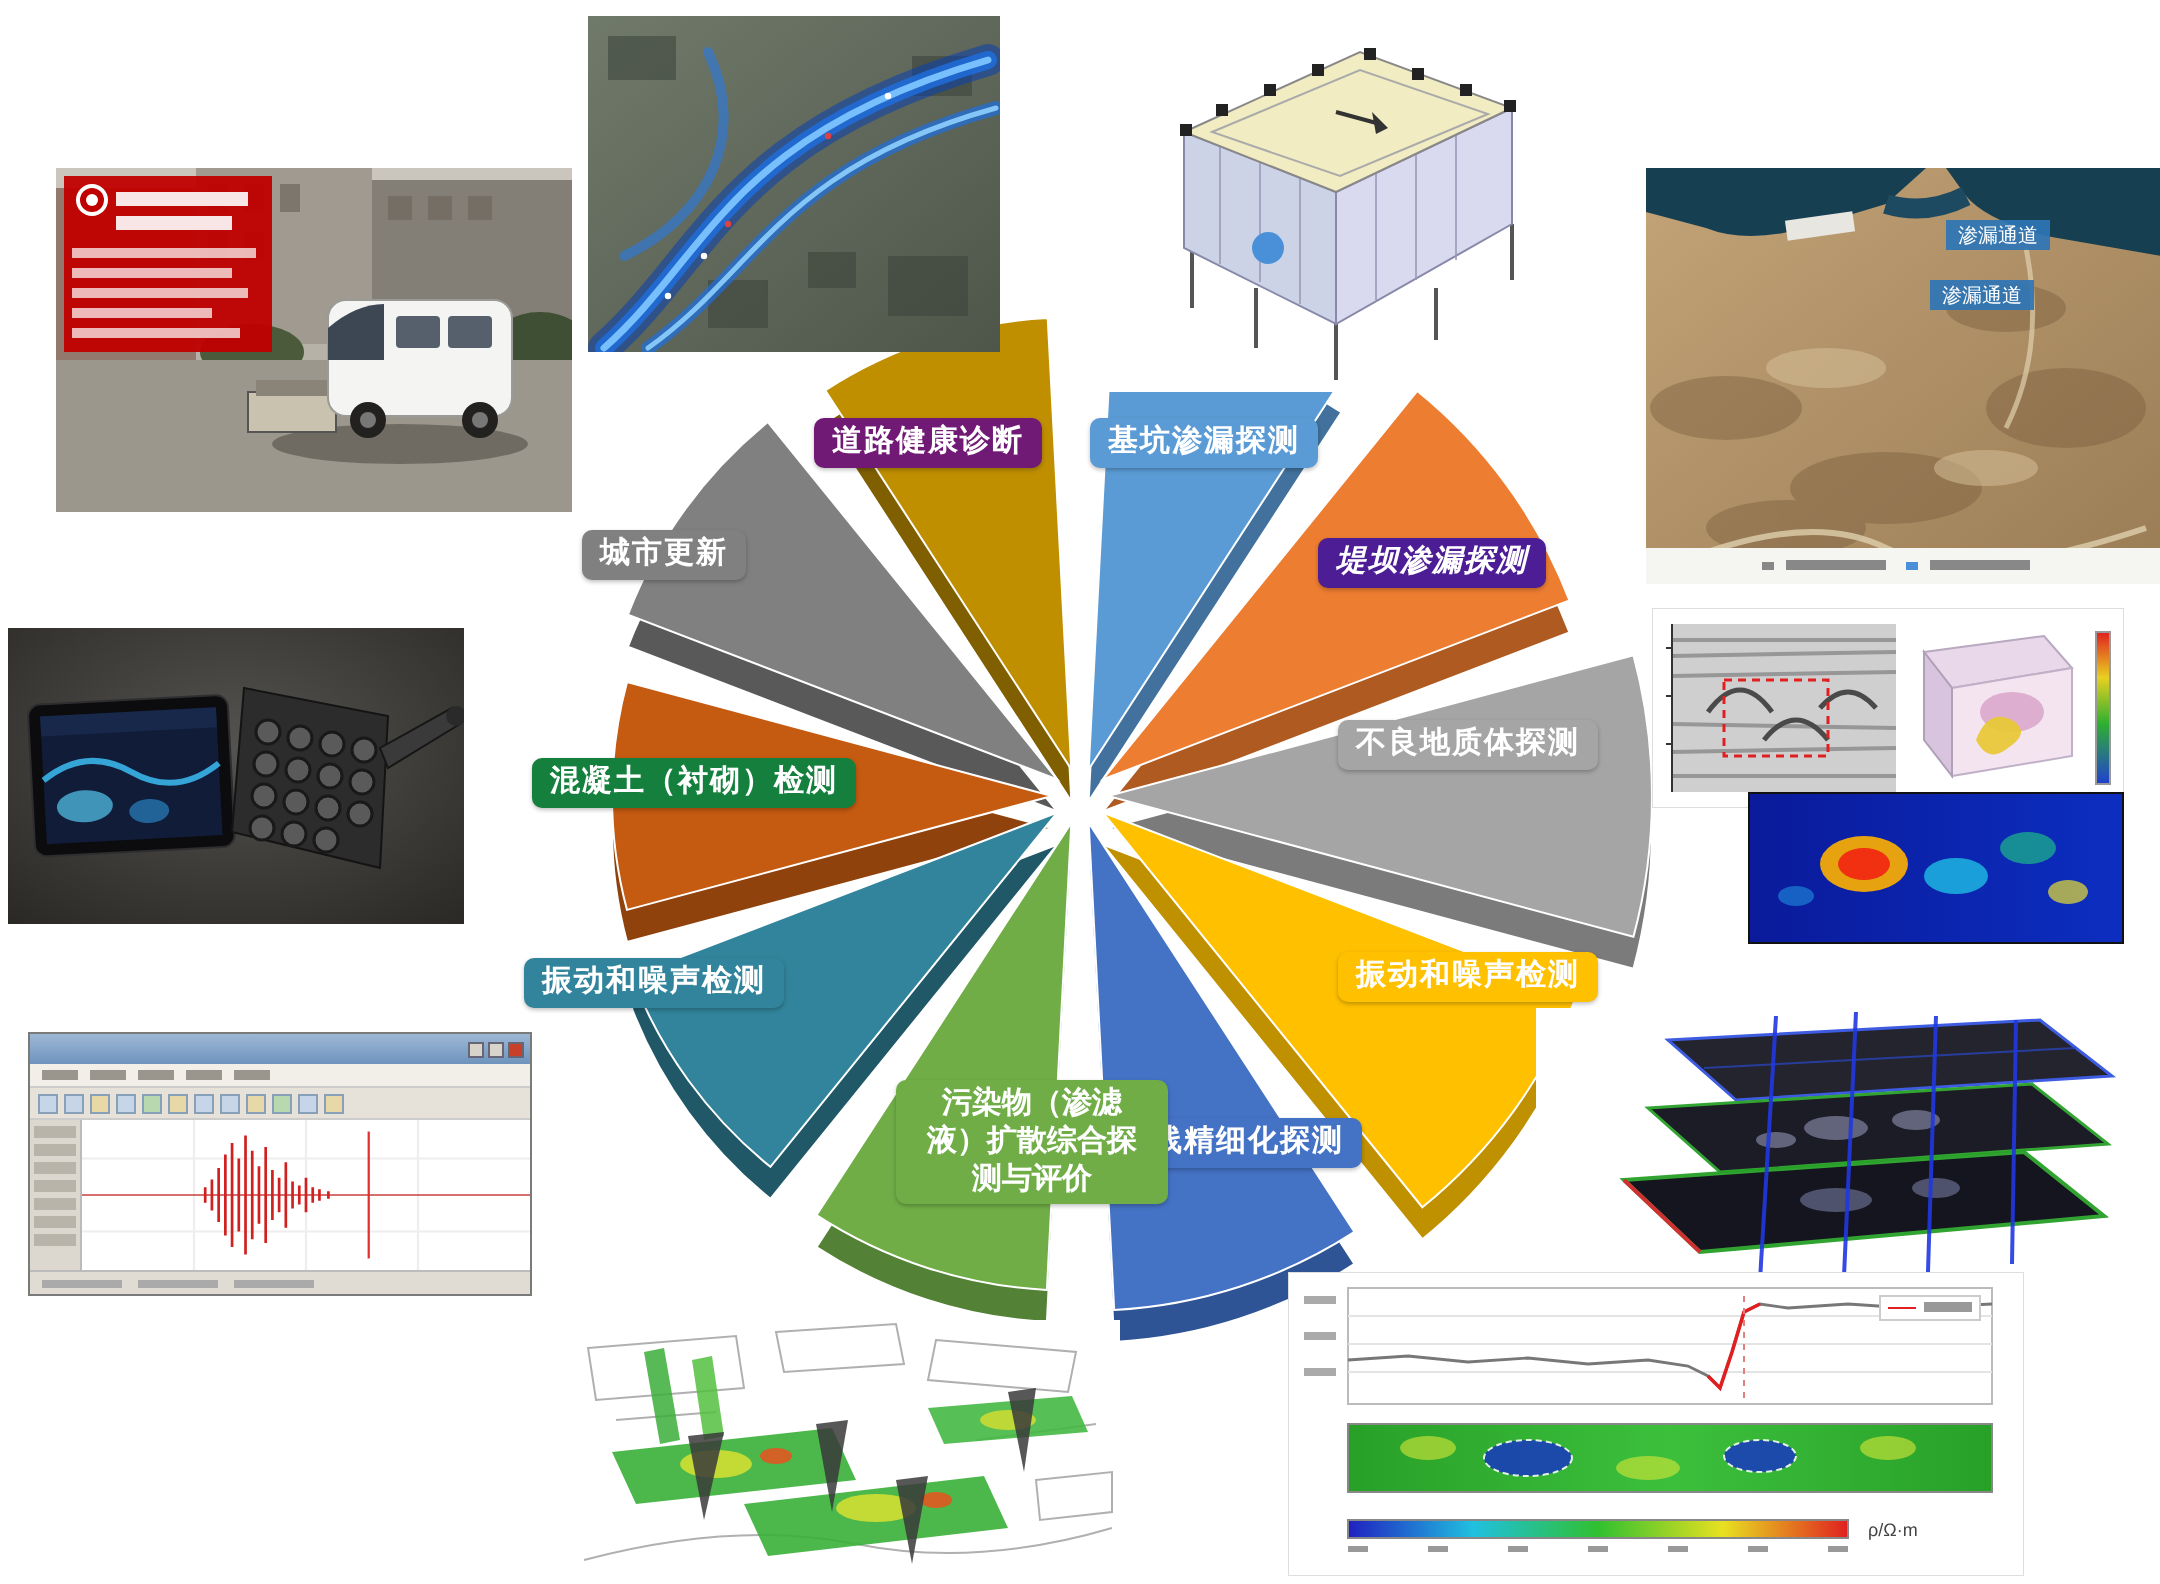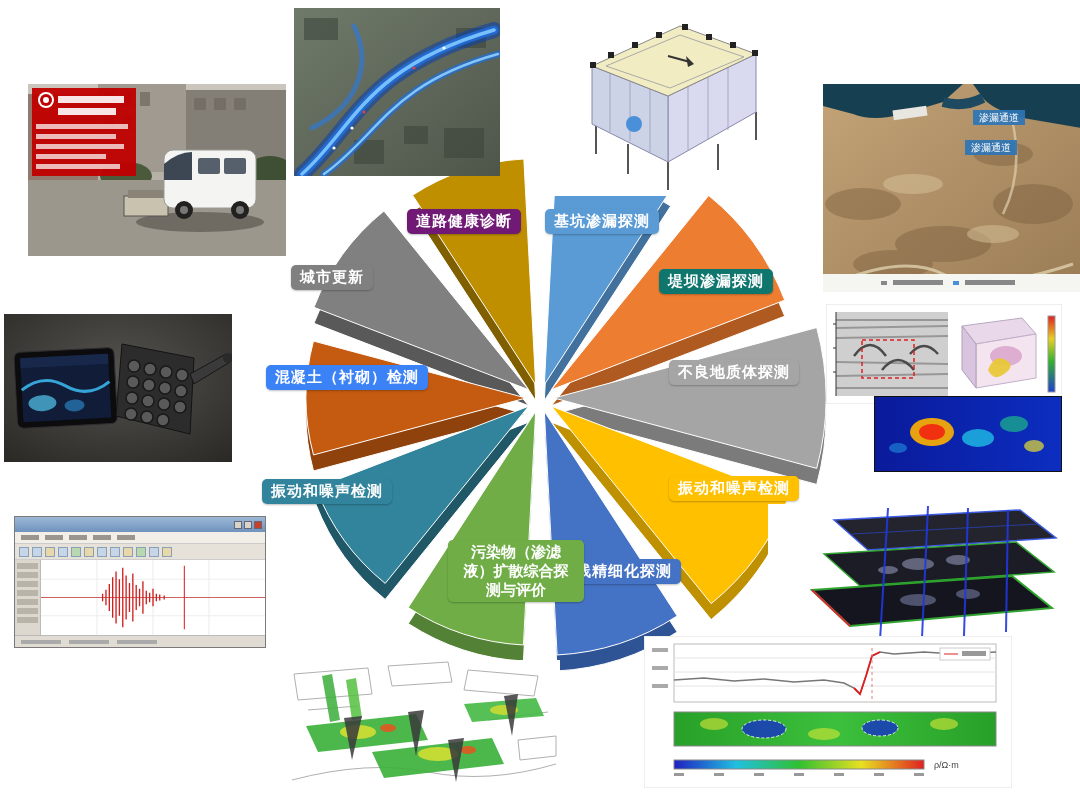--- a/index.html
+++ b/index.html
@@ -83,27 +83,27 @@
       <path d="M 551.3262379212492 406.22899353209465 L 788.4556662515384 497.2544527166009 A 254 254 0 0 1 711.1736172479079 603.6240677421653 Z" fill="#FFC000" stroke="#ffffff" stroke-width="1"></path>
       <path d="M 544.3262379212492 411.31479122813215 L 677.2181624649158 615.9504098068156 A 244 244 0 0 1 557.0962112445276 654.9803977082481 Z" fill="#4472C4" stroke="#ffffff" stroke-width="1"></path>
       <path d="M 535.6737620787508 411.31479122813215 L 523.4271483179019 644.9941023607024 A 234 234 0 0 1 408.22822788523445 607.5637041273613 Z" fill="#70AD47" stroke="#ffffff" stroke-width="1"></path>
       <path d="M 528.6737620787508 406.22899353209465 L 385.18871291938785 583.4182727442841 A 228 228 0 0 1 315.8174248373888 487.9368860284231 Z" fill="#31849B" stroke="#ffffff" stroke-width="1"></path>
       <path d="M 526 398 L 313.49631821640503 454.9401899225546 A 220 220 0 0 1 313.4963182164049 341.05981007744555 Z" fill="#C55A11" stroke="#ffffff" stroke-width="1"></path>
       <path d="M 528.6737620787508 389.77100646790535 L 313.9502639843944 307.34637807248623 A 230 230 0 0 1 383.9300721372882 211.02743533280199 Z" fill="#808080" stroke="#ffffff" stroke-width="1"></path>
       <path d="M 535.6737620787508 384.68520877186785 L 412.5853401653547 195.14566041620202 A 226 226 0 0 1 523.8458359678453 158.99493391733415 Z" fill="#BF8F00" stroke="#ffffff" stroke-width="1"></path>
     </svg>
 
   <div class="pie-label" id="plab-0" style="background: rgb(91, 155, 213);">基坑渗漏探测</div>
-  <div class="pie-label" id="plab-1" style="background: #0f766e;">堤坝渗漏探测</div>
+  <div class="pie-label" id="plab-1" style="background: #4c1d95; font-style: italic;">堤坝渗漏探测</div>
   <div class="pie-label" id="plab-2" style="background: rgb(165, 165, 165);">不良地质体探测</div>
   <div class="pie-label" id="plab-3" style="background: rgb(255, 192, 0);">振动和噪声检测</div>
   <div class="pie-label" id="plab-4" style="background: rgb(68, 114, 196);">管线精细化探测</div>
   <div class="pie-label" id="plab-5" style="background: rgb(112, 173, 71);">污染物（渗滤液）扩散综合探测与评价</div>
   <div class="pie-label" id="plab-6" style="background: rgb(49, 132, 155);">振动和噪声检测</div>
-  <div class="pie-label" id="plab-7" style="background: #3b82f6;">混凝土（衬砌）检测</div>
+  <div class="pie-label" id="plab-7" style="background: #15803d; margin-top: 14px;">混凝土（衬砌）检测</div>
   <div class="pie-label" id="plab-8" style="background: rgb(128, 128, 128);">城市更新</div>
   <div class="pie-label" id="plab-9" style="background: #701a75;">道路健康诊断</div>
 
   <div class="img img-van">
     <svg viewBox="0 0 258 172">
       <rect width="258" height="172" fill="#b6b2a8"></rect>
       <rect width="258" height="52" fill="#cac6be"></rect>
       <rect x="0" y="10" width="70" height="86" fill="#93786d"></rect>
       <rect x="70" y="0" width="88" height="88" fill="#a09a90"></rect>
       <rect x="158" y="6" width="100" height="76" fill="#847f76"></rect>

